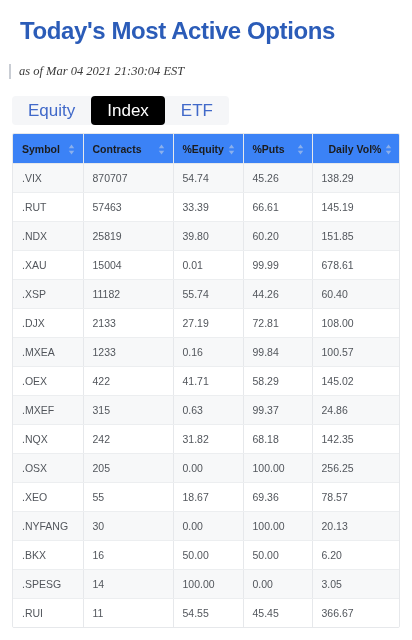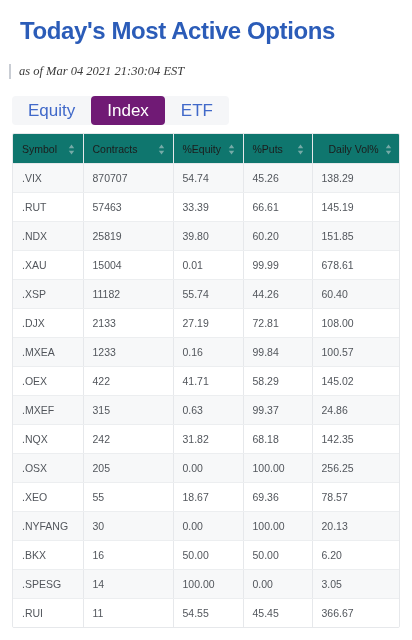--- a/index.html
+++ b/index.html
@@ -68,21 +68,21 @@
     color: #4169c9;
     background: transparent;
     border: none;
     padding: 9px 16px;
     cursor: pointer;
     font-family: "Liberation Sans", sans-serif;
     white-space: nowrap;
     border-radius: 4px;
   }
   .tab.active {
-    background: #701a75;
+    background: #000000;
     color: #ffffff;
   }
 
   
   .table-wrap {
     margin: 8px 12px 0 12px;
     border: 1px solid #e6e8eb;
     border-radius: 2px;
     background: #ffffff;
     overflow: hidden;
@@ -92,24 +92,24 @@
     border-collapse: collapse;
     table-layout: fixed;
   }
   col.c-symbol   { width: 70px; }
   col.c-contracts{ width: 90px; }
   col.c-calls    { width: 70px; }
   col.c-puts     { width: 69px; }
   col.c-dvol     { width: 88px; }
 
   thead th {
-    background: #0f766e;
+    background: #3b82f6;
     color: #1c1c1c;
     font-size: 10.5px;
-    font-weight: normal;
+    font-weight: bold;
     text-align: left;
     padding: 9px 8px 8px 9px;
     border-right: 1px solid #e6e8eb;
     border-bottom: 1px solid #e6e8eb;
     position: relative;
     white-space: nowrap;
     vertical-align: middle;
   }
   thead th:last-child { border-right: none; padding-left: 16px; }
 

